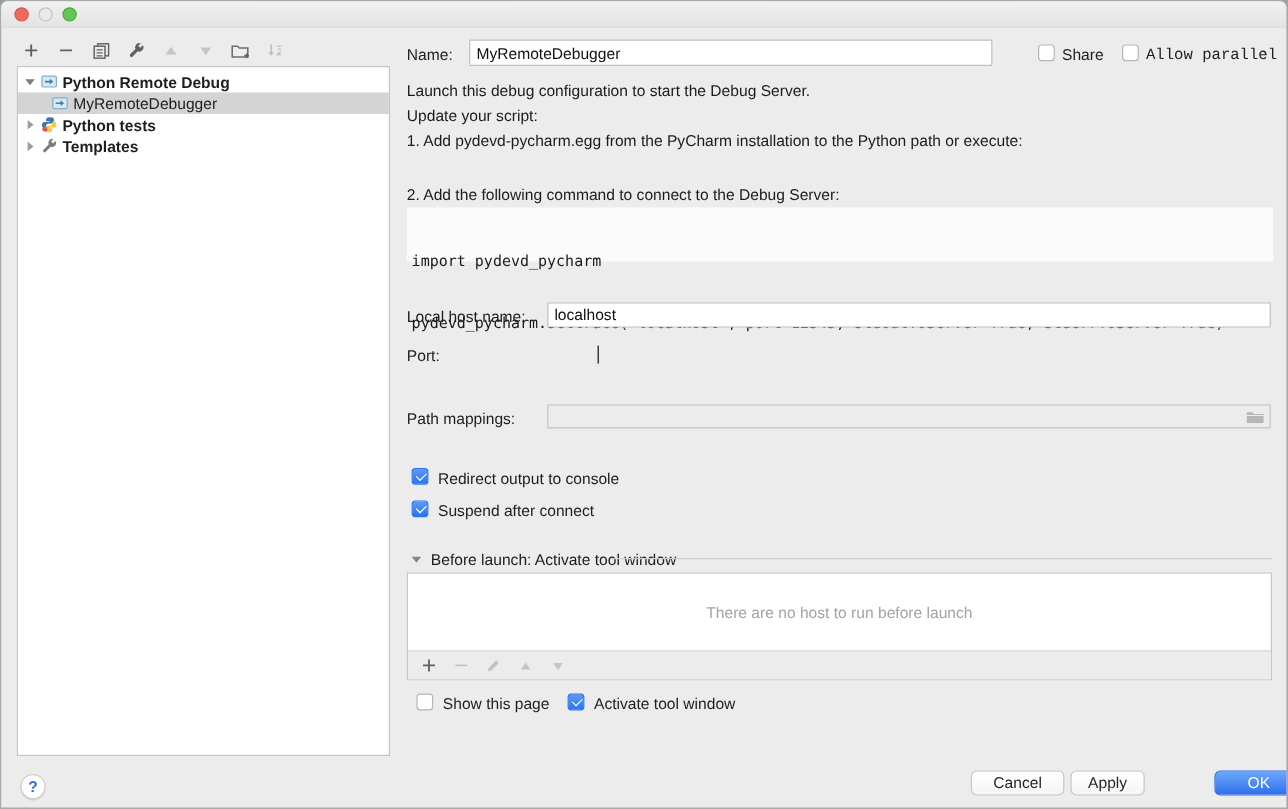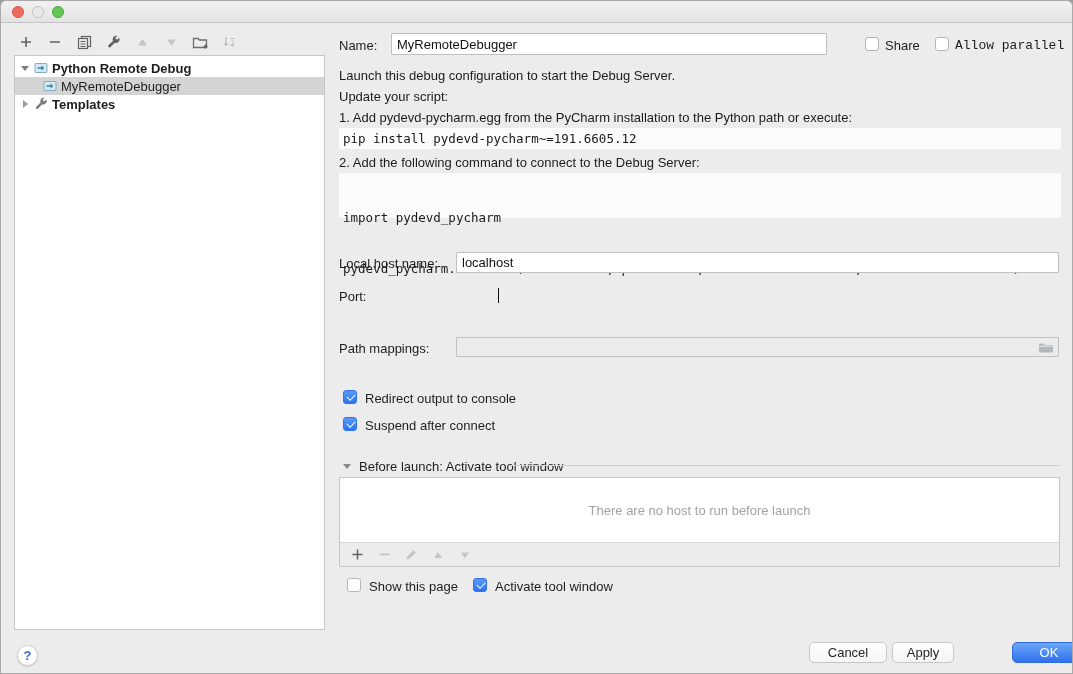--- a/index.html
+++ b/index.html
@@ -197,37 +197,48 @@
         <path d="M3.5 7h5" stroke="#437c9e" stroke-width="1.3"></path>
         <path d="M7.5 4.6L10.3 7 7.5 9.4z" fill="#437c9e"></path>
       </svg>
       <span class="tlabel">MyRemoteDebugger</span>
     </div>
     <div class="trow">
       <svg class="tri" width="10" height="10" viewBox="0 0 10 10">
           <path d="M3 1l5 4-5 4z" fill="#9a9da0"></path>
         </svg>
       <svg class="ticon" width="14" height="14" viewBox="0 0 14 14">
+        <path d="M7 .8C5.3.8 4.4 1.6 4.4 2.8v1.3h2.8v.6H3.1C1.9 4.7 1 5.7 1 7.3 1 8.8 1.9 9.8 3.1 9.8h1.3V8.1c0-1.2 1-2.1 2.2-2.1h2.6c1 0 1.8-.8 1.8-1.9V2.8c0-1.2-.9-2-2.2-2H7z" fill="#3a77aa"></path>
+        <path d="M7 13.2c1.7 0 2.6-.8 2.6-2V9.9H6.8v-.6h4.1c1.2 0 2.1-1 2.1-2.6 0-1.5-.9-2.5-2.1-2.5h-1.3v1.7c0 1.2-1 2.1-2.2 2.1H4.8c-1 0-1.8.8-1.8 1.9v1.3c0 1.2.9 2 2.2 2H7z" fill="#f5c944"></path>
+        <circle cx="3.4" cy="10.6" r="2.1" fill="#db5050"></circle>
+        <path d="M3.4 10.6l1.9-1a2.1 2.1 0 0 0-1.9-1.1z" fill="#67b64f"></path>
+      </svg>
+      <span class="tlabel bold">Python tests</span>
+    </div>
+    <div class="trow">
+      <svg class="tri" width="10" height="10" viewBox="0 0 10 10">
+          <path d="M3 1l5 4-5 4z" fill="#9a9da0"></path>
+        </svg>
+      <svg class="ticon" width="14" height="14" viewBox="0 0 14 14">
         <path d="M12.8 4a3.4 3.4 0 0 1-4.5 3.3l-4 4a1.3 1.3 0 1 1-1.8-1.8l4-4A3.4 3.4 0 0 1 10.6.9l-2 2 1.6 1.6 2-2c.3.4.6 1 .6 1.5z" fill="#7a7d80"></path>
       </svg>
       <span class="tlabel bold">Templates</span>
     </div>
   </div>
 
   <span class="lbl" style="left:338px; top:37px;">Name:</span>
   <input class="field" style="left: 390px; top: 32px; width: 436px; height: 22px;" value="MyRemoteDebugger">
   <div class="cb" style="left:864px; top:36px;"></div>
   <span class="lbl" style="left:884px; top:37px;">Share</span>
   <div class="cb" style="left:934px; top:36px;"></div>
   <span class="lbl" style="left:954px; top:37px;font-family:Liberation Mono, monospace;">Allow parallel run</span>
 
   <div class="para" style="left:338px; top:67px;">Launch this debug configuration to start the Debug Server.</div>
   <div class="para" style="left:338px; top:88px;">Update your script:</div>
   <div class="para" style="left:338px; top:109px;">1. Add pydevd-pycharm.egg from the PyCharm installation to the Python path or execute:</div>
-  <div class="codeblock" style="left:338px; top:127px; width:722px; height:21px; line-height:17px;">pip install pydevd-pycharm~=191.6605.12</div>
   <div class="para" style="left:338px; top:154px;">2. Add the following command to connect to the Debug Server:</div>
   <div class="codeblock" style="left:338px; top:172px; width:722px; height:45px;">
     <div>import pydevd_pycharm</div>
     <div>pydevd_pycharm.settrace('localhost', port=12345, stdoutToServer=True, stderrToServer=True)</div>
   </div>
 
   <span class="lbl" style="left:338px; top:255px;">Local host name:</span>
   <input class="field" style="left: 455px; top: 251px; width: 603px; height: 21px;" value="localhost">
 
   <span class="lbl" style="left:338px; top:288px;">Port:</span>

